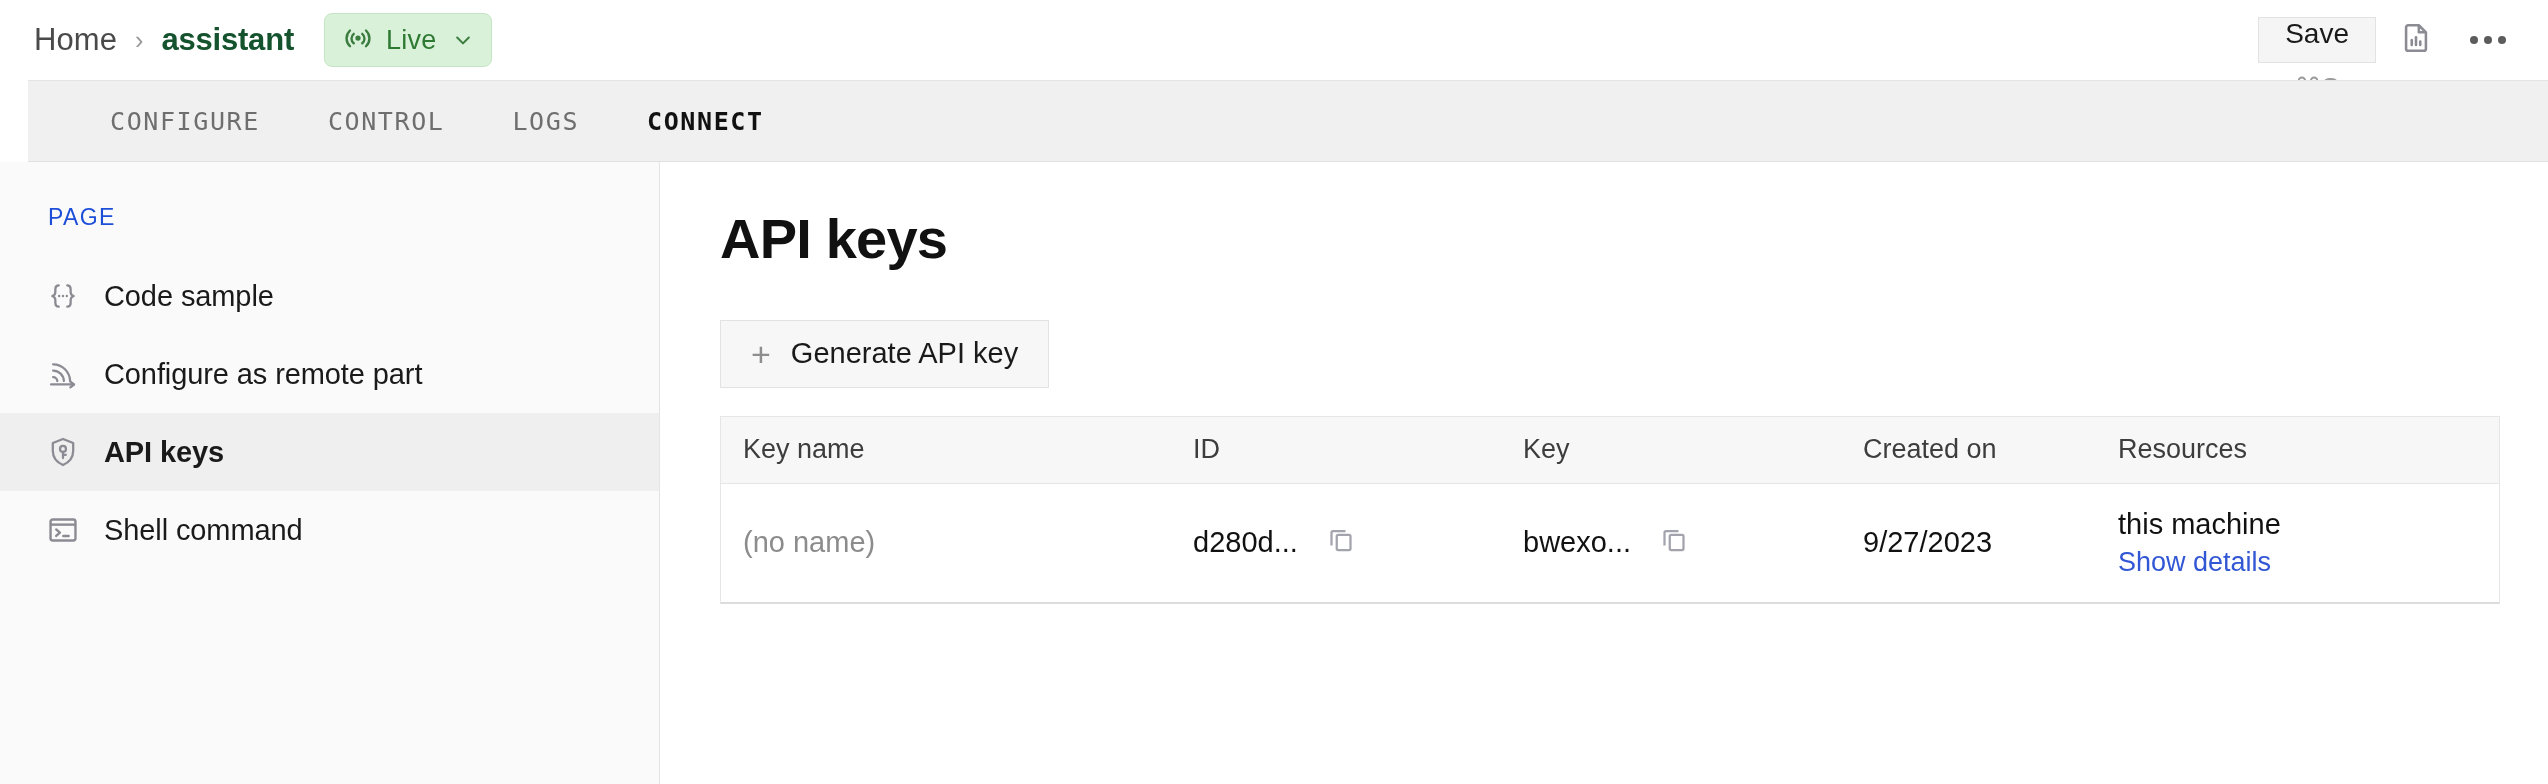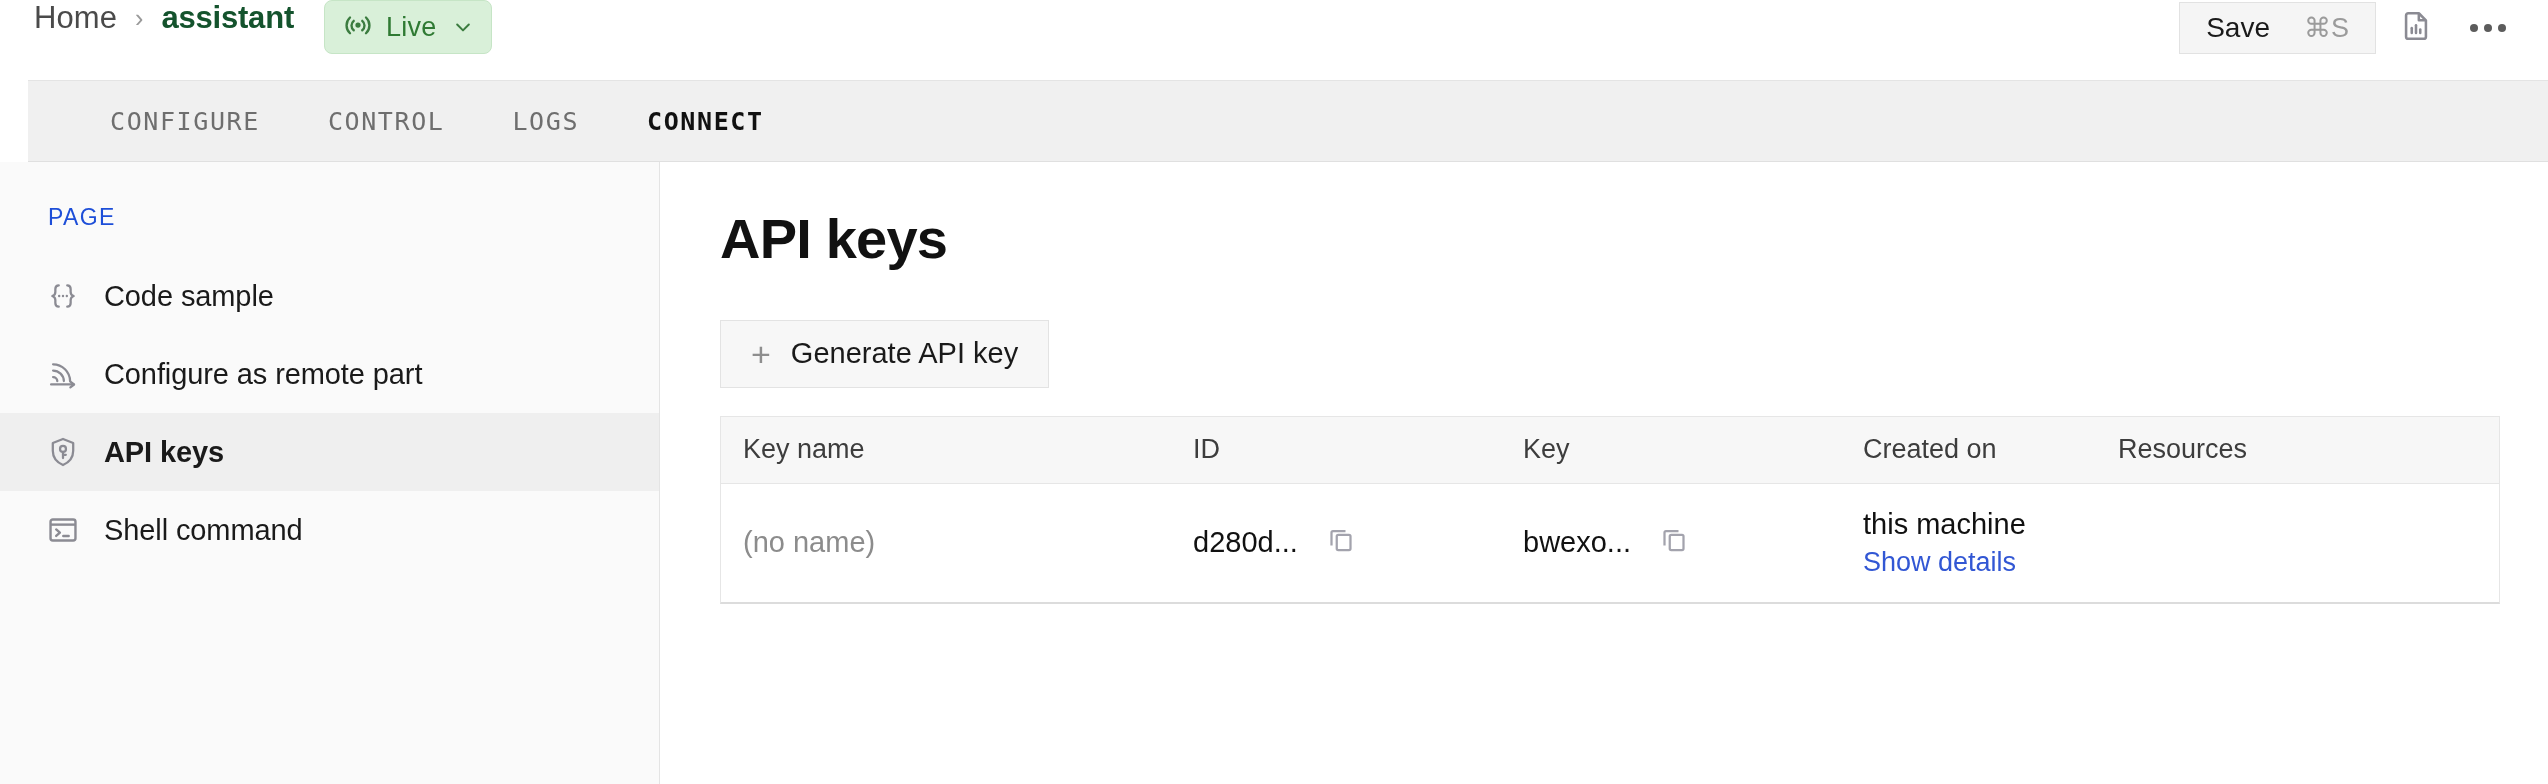--- a/index.html
+++ b/index.html
@@ -22,21 +22,21 @@
     flex-direction: column;
     position: relative;
   }
 
   
   .topbar {
     height: 80px;
     min-height: 80px;
     background: #ffffff;
     display: flex;
-    align-items: flex-start;
+    align-items: center;
     padding: 0 28px 0 34px;
     box-sizing: border-box;
   }
   .breadcrumb {
     display: flex;
     align-items: center;
     gap: 18px;
   }
   .crumb-home {
     font-size: 31px;
@@ -81,27 +81,28 @@
 
   .topbar-right {
     margin-left: auto;
     display: flex;
     align-items: center;
     gap: 8px;
   }
   .save-btn {
     display: flex;
     align-items: center;
-    gap: 34px;
-    height: 52px;
+    gap: 22px;
+    height: 46px;
     padding: 0 26px;
     background: #f5f5f5;
     border: 1px solid #e2e2e2;
     box-sizing: border-box;
     cursor: pointer;
+    flex-direction: column;
   }
   .save-label {
     font-size: 28px;
     color: #1a1a1a;
   }
   .save-kbd {
     font-size: 27px;
     color: #9b9b9b;
   }
   .icon-btn {
@@ -505,20 +506,21 @@
                 <span>
                   <svg width="30" height="30" viewBox="0 0 24 24" fill="none" stroke="#a3a3ad" stroke-width="1.8" stroke-linejoin="round">
                     <rect x="8.6" y="8.6" width="11" height="12.2" rx="1.2"></rect>
                     <path d="M15.6 5.6H5.6a1.2 1.2 0 0 0-1.2 1.2v10.4"></path>
                   </svg>
                 </span>
               </span>
             </div>
           </div>
 
+          <div class="td c-date">9/27/2023</div>
 
           <div class="c-res res-stack">
             <span class="res-main">this machine</span>
             <span class="res-link">Show details</span>
           </div>
         </div>
 
       </div>
     </div>
   </div>

